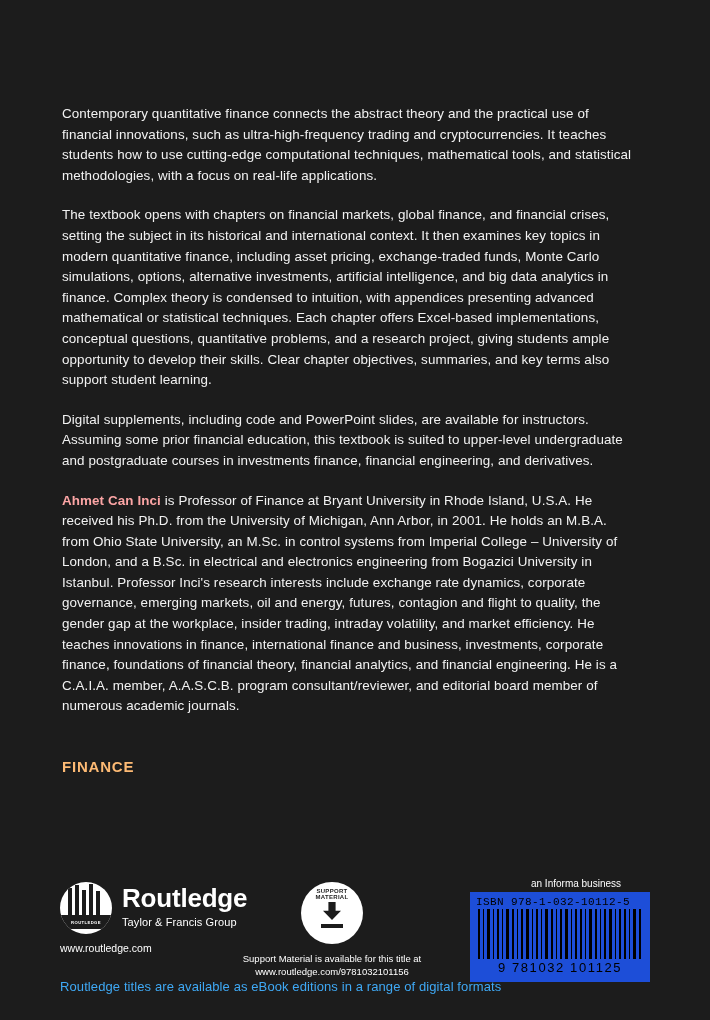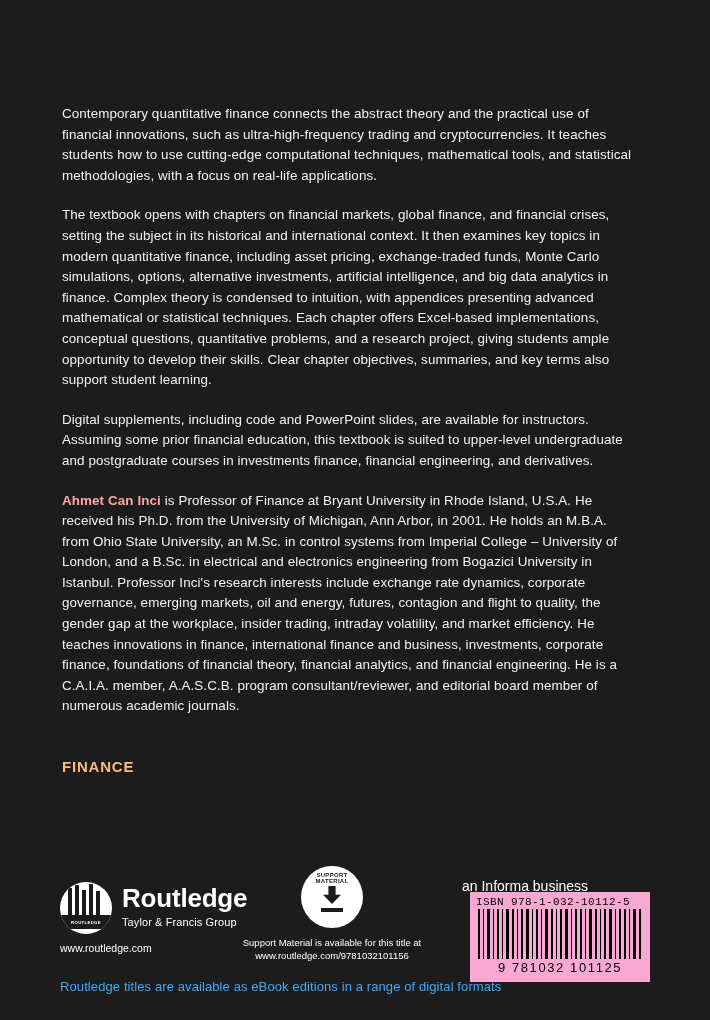--- a/index.html
+++ b/index.html
@@ -135,21 +135,21 @@
     left: 0;
     top: 62px;
     color: #ffffff;
     font-size: 10.5px;
   }
 
   
   .support {
     position: absolute;
     left: 232px;
-    top: 0px;
+    top: 16px;
     width: 200px;
     text-align: center;
   }
   .support-seal {
     position: relative;
     margin: 0 auto;
     width: 62px;
     height: 62px;
   }
   .support-seal .circle {
@@ -191,35 +191,35 @@
   .support-caption {
     margin-top: 8px;
     color: #ffffff;
     font-size: 9.5px;
     line-height: 13px;
   }
 
   
   .informa {
     position: absolute;
-    right: 68px;
+    right: 44px;
     top: 12px;
     color: #ffffff;
-    font-size: 14px;
-    text-align: left;
+    font-size: 10px;
+    text-align: center;
     width: 180px;
   }
 
   .isbn-box {
     position: absolute;
     right: 60px;
     top: 26px;
     width: 180px;
     height: 90px;
-    background: #f9a8d4;
+    background: #1d4ed8;
     padding: 4px 6px 2px 6px;
     box-sizing: border-box;
   }
   .isbn-label {
     font-family: "Liberation Mono", monospace;
     font-size: 11px;
     color: #000000;
     letter-spacing: 0.4px;
     margin-bottom: 1px;
   }

